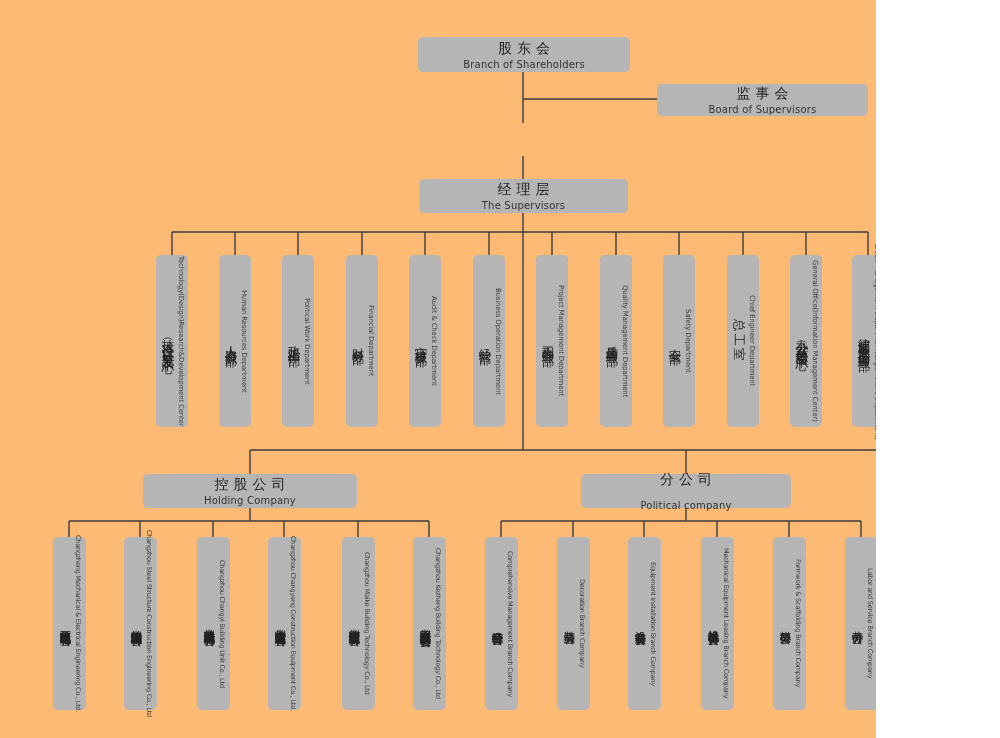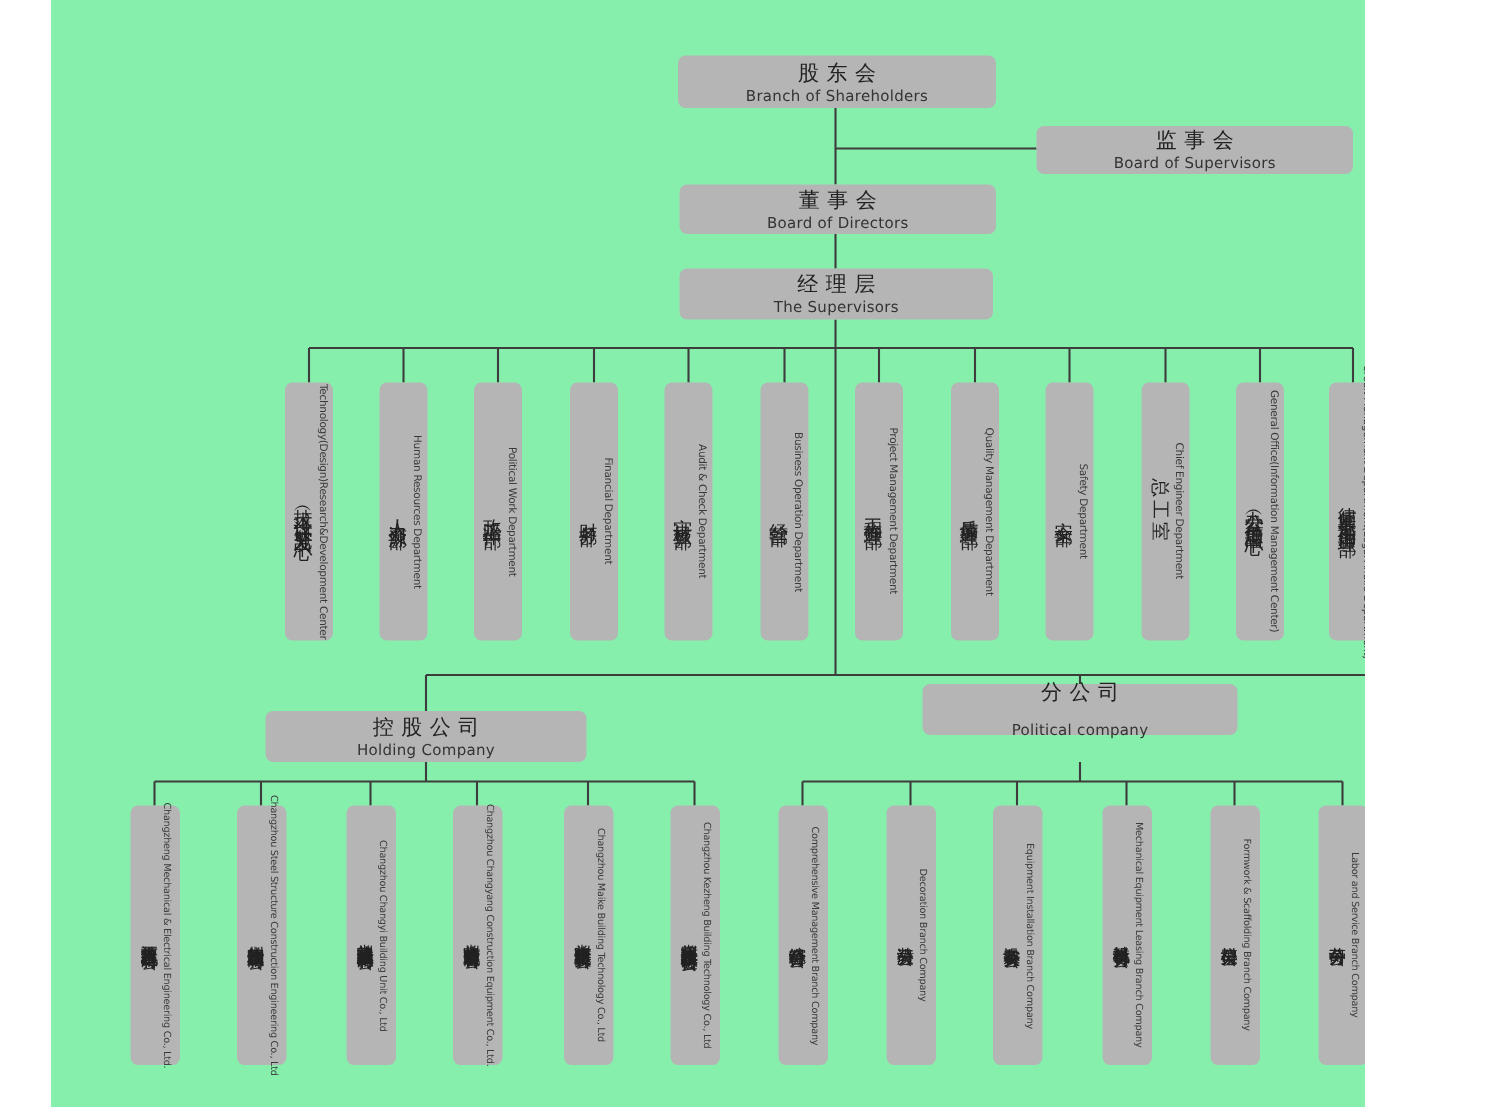--- a/index.html
+++ b/index.html
@@ -1,20 +1,19 @@
 <!DOCTYPE html>
 <html><head>
 <meta charset="utf-8">
 <style>
   html,body{margin:0;padding:0;background:#ffffff;}
   #canvas{
-    position:relative;width:876px;height:738px;background:#86efac;
+    position:relative;width:876px;height:738px;background:#fdba74;
     font-family:"DejaVu Sans","Liberation Sans",sans-serif;
     overflow:hidden;
-    margin-left:34px;
   }
   #wires{position:absolute;left:0;top:0;pointer-events:none;}
   .node{
     position:absolute;background:#b5b5b5;border-radius:5px;
     display:flex;align-items:center;justify-content:center;
     color:#1f1f1f;box-sizing:border-box;
   }
   
   .hbox{flex-direction:column;gap:1px;text-align:center;}
   .hbox .hzh{font-size:14px;letter-spacing:5px;font-weight:500;color:#222;text-indent:5px;}
@@ -52,24 +51,20 @@
       M501 521 V537 M573 521 V537 M644 521 V537 M717 521 V537 M789 521 V537 M861 521 V537"></path>
   </svg>
 
   <div class="node hbox" style="left:418px;top:37px;width:212px;height:35px;">
     <div class="hzh">股东会</div>
     <div class="hen">Branch of Shareholders</div>
   </div>
   <div class="node hbox" style="left:657px;top:84px;width:211px;height:32px;justify-content:center;">
     <div class="hzh">监事会</div>
     <div class="hen">Board of Supervisors</div>
-  </div>
-  <div class="node hbox" style="left:419px;top:123px;width:211px;height:33px;">
-    <div class="hzh">董事会</div>
-    <div class="hen">Board of Directors</div>
   </div>
   <div class="node hbox" style="left:419px;top:179px;width:209px;height:34px;text-align:center;">
     <div class="hzh">经理层</div>
     <div class="hen">The Supervisors</div>
   </div>
 
   <div class="node vbox dept" style="left:156px;">
     <div class="vzh">技术（设计）研究开发中心</div>
     <div class="ven">Technology(Design)Research&amp;Development Center</div>
   </div>
@@ -115,21 +110,21 @@
   </div>
   <div class="node vbox dept" style="left:852px;">
     <div class="vzh">律师事务部（信用管理部）</div>
     <div class="ven">Credit Management Department(Legal Affairs Department)</div>
   </div>
 
   <div class="node hbox" style="left:143px;top:474px;width:214px;height:34px;">
     <div class="hzh">控股公司</div>
     <div class="hen">Holding Company</div>
   </div>
-  <div class="node hbox" style="left:581px;top:456px;width:210px;height:34px;gap:11px;">
+  <div class="node hbox" style="left:581px;top:474px;width:210px;height:34px;gap:11px;">
     <div class="hzh">分公司</div>
     <div class="hen">Political company</div>
   </div>
 
   <div class="node vbox co" style="left:53px;">
     <div class="vzh">江苏常正机电工程有限公司</div>
     <div class="ven">Changzheng Mechanical &amp; Electrical Engineering Co., Ltd.</div>
   </div>
   <div class="node vbox co" style="left:124px;">
     <div class="vzh">常州钢构建设工程有限公司</div>

